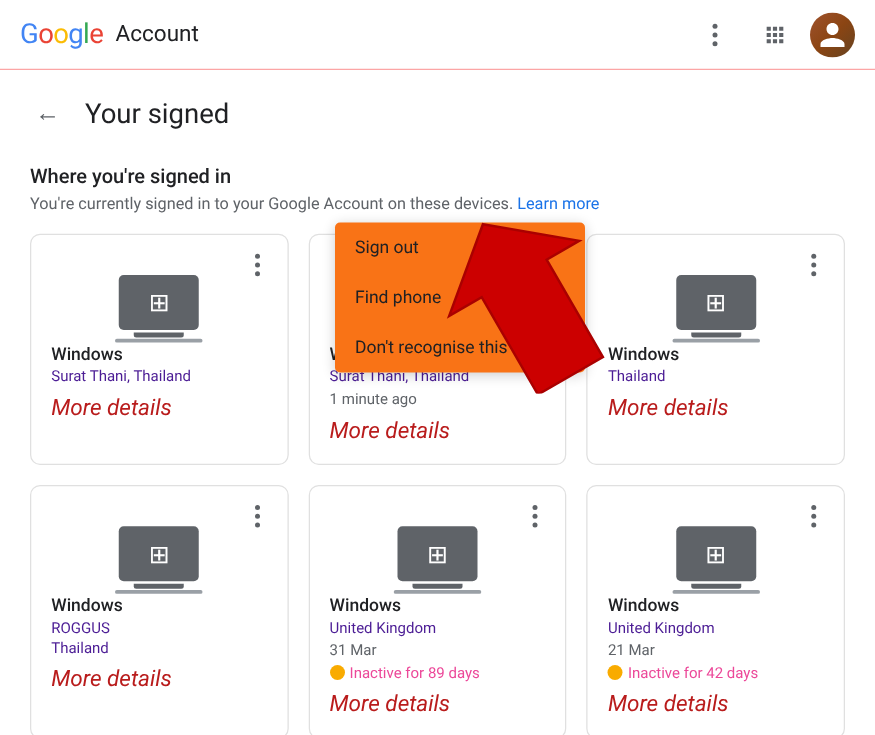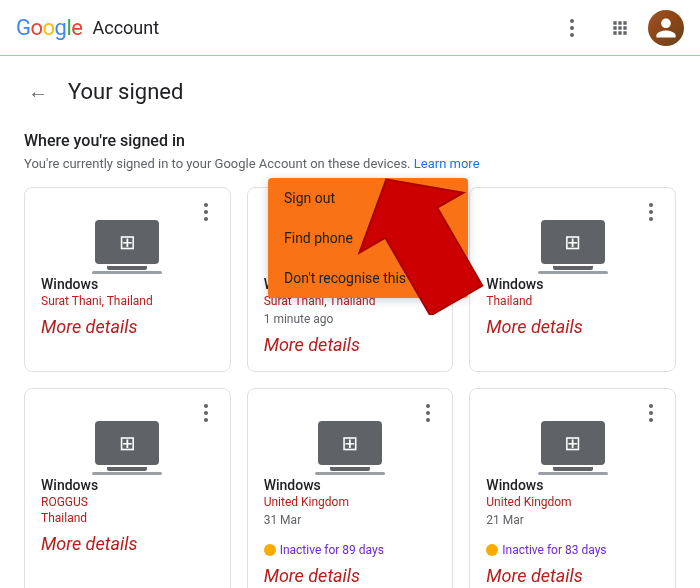--- a/index.html
+++ b/index.html
@@ -214,21 +214,21 @@
     }
 
     .device-name {
       font-size: 14px;
       font-weight: 500;
       color: #202124;
       margin-top: 8px;
     }
     .device-location {
       font-size: 12px;
-      color: #b91c1c;
+      color: #4c1d95;
       margin-top: 2px;
     }
     .device-badge {
       display: flex;
       align-items: center;
       gap: 4px;
       font-size: 12px;
       color: #1a73e8;
       margin-top: 4px;
     }
@@ -250,22 +250,22 @@
       display: block;
       margin-top: 8px;
       cursor: pointer;
       font-style: italic;
     }
     .inactive-badge {
       display: flex;
       align-items: center;
       gap: 4px;
       font-size: 12px;
-      color: #6d28d9;
-      margin-top: 16px;
+      color: #ec4899;
+      margin-top: 4px;
       text-align: right;
     }
     .warning-dot {
       width: 12px;
       height: 12px;
       border-radius: 50%;
       background: #F9AB00;
       flex-shrink: 0;
     }
 
@@ -485,21 +485,21 @@
         <div class="device-icon">
           <span class="windows-logo">⊞</span>
         </div>
         <div class="device-icon-base"></div>
       </div>
       <div class="device-name">Windows</div>
       <div class="device-location">United Kingdom</div>
       <div class="device-time">21 Mar</div>
       <div class="inactive-badge">
         <div class="warning-dot"></div>
-        <span>Inactive for 83 days</span>
+        <span>Inactive for 42 days</span>
       </div>
       <a class="more-details-link">More details</a>
     </div>
 
   </div>
 </div>
 
 <div class="context-menu">
   <div class="context-menu-item">Sign out</div>
   <div class="context-menu-item">Find phone</div>

